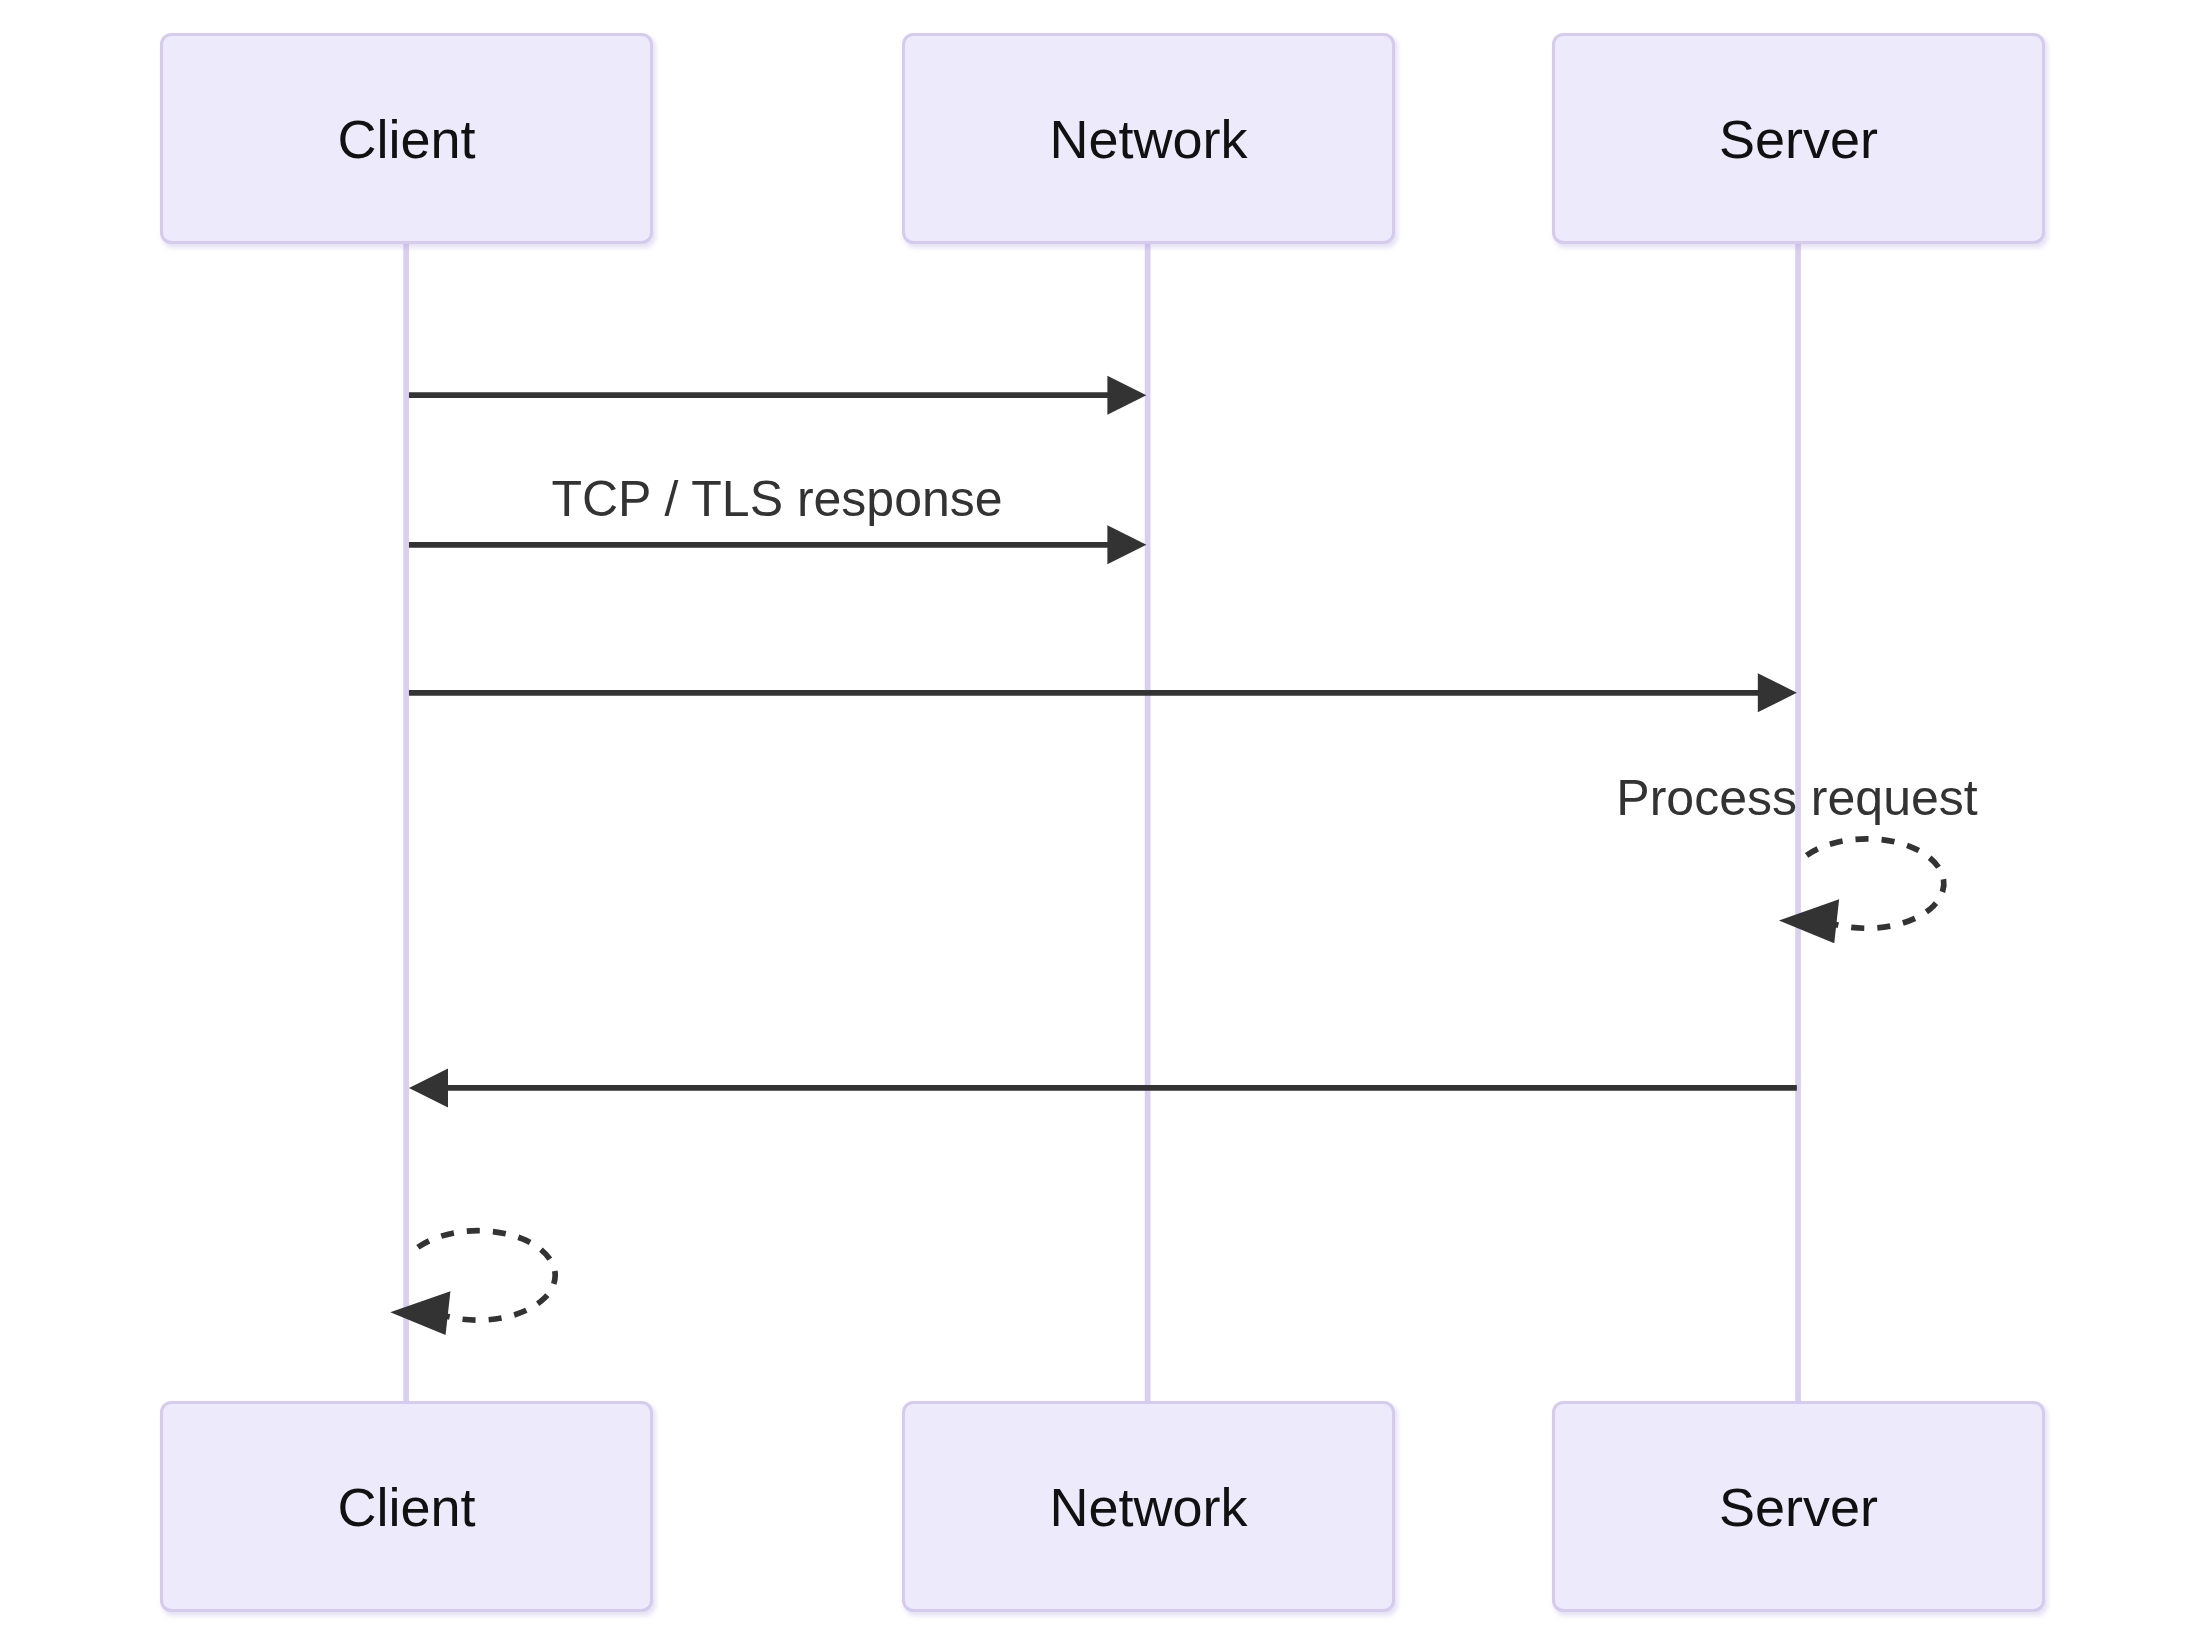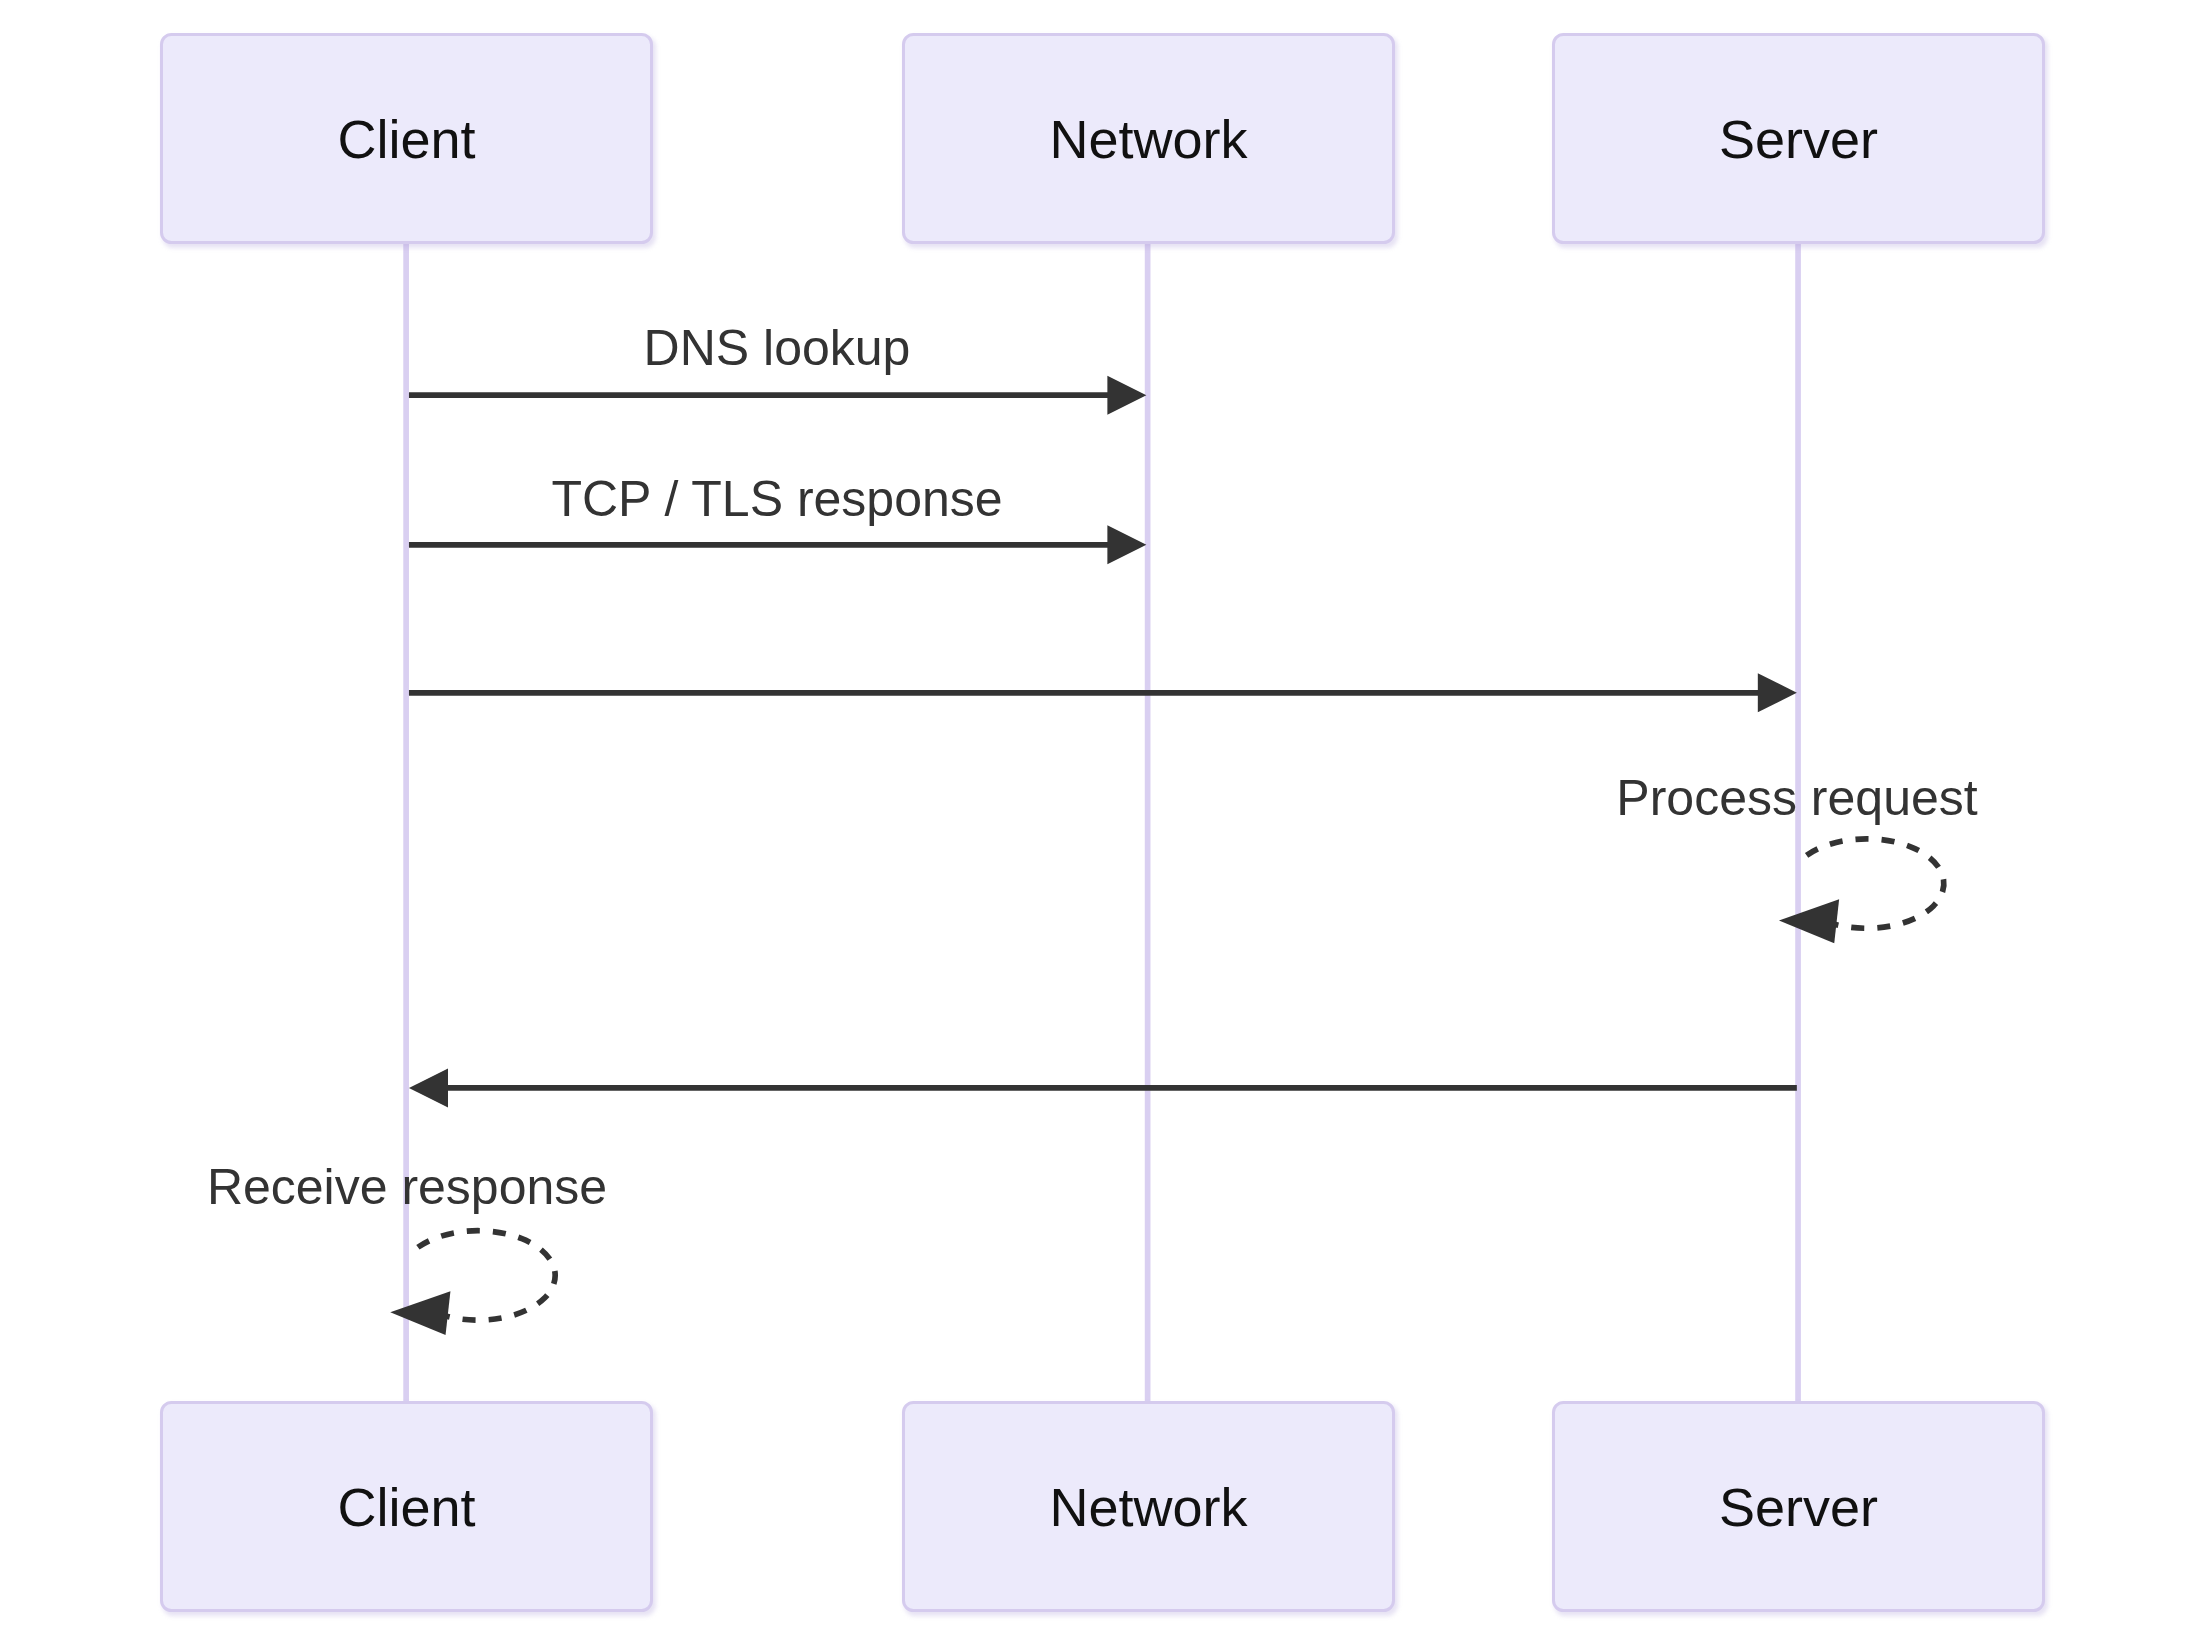--- a/index.html
+++ b/index.html
@@ -95,19 +95,17 @@
   <div class="actor-box" style="left:160px; top:1401px;">
     <span>Client</span>
   </div>
   <div class="actor-box" style="left:902px; top:1401px;">
     <span>Network</span>
   </div>
   <div class="actor-box" style="left:1552px; top:1401px;">
     <span>Server</span>
   </div>
 
-  <div class="msg-label" style="left:411px;  top:319px;">DNS lookup</div>
   <div class="msg-label" style="left:411px;  top:470px;">TCP / TLS response</div>
   <div class="msg-label" style="left:1431px; top:769px;">Process request</div>
-  <div class="msg-label" style="left:41px;   top:1158px;">Receive response</div>
 
 </div>
 
 
 </body></html>

